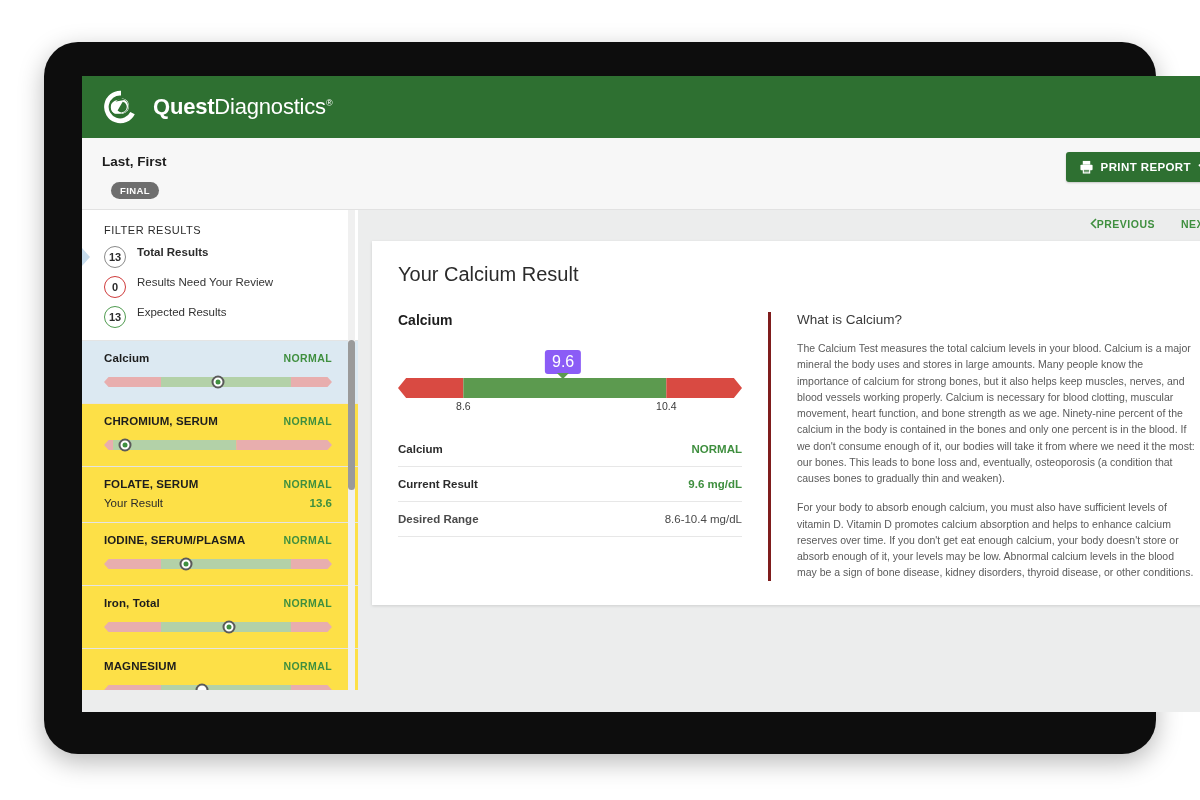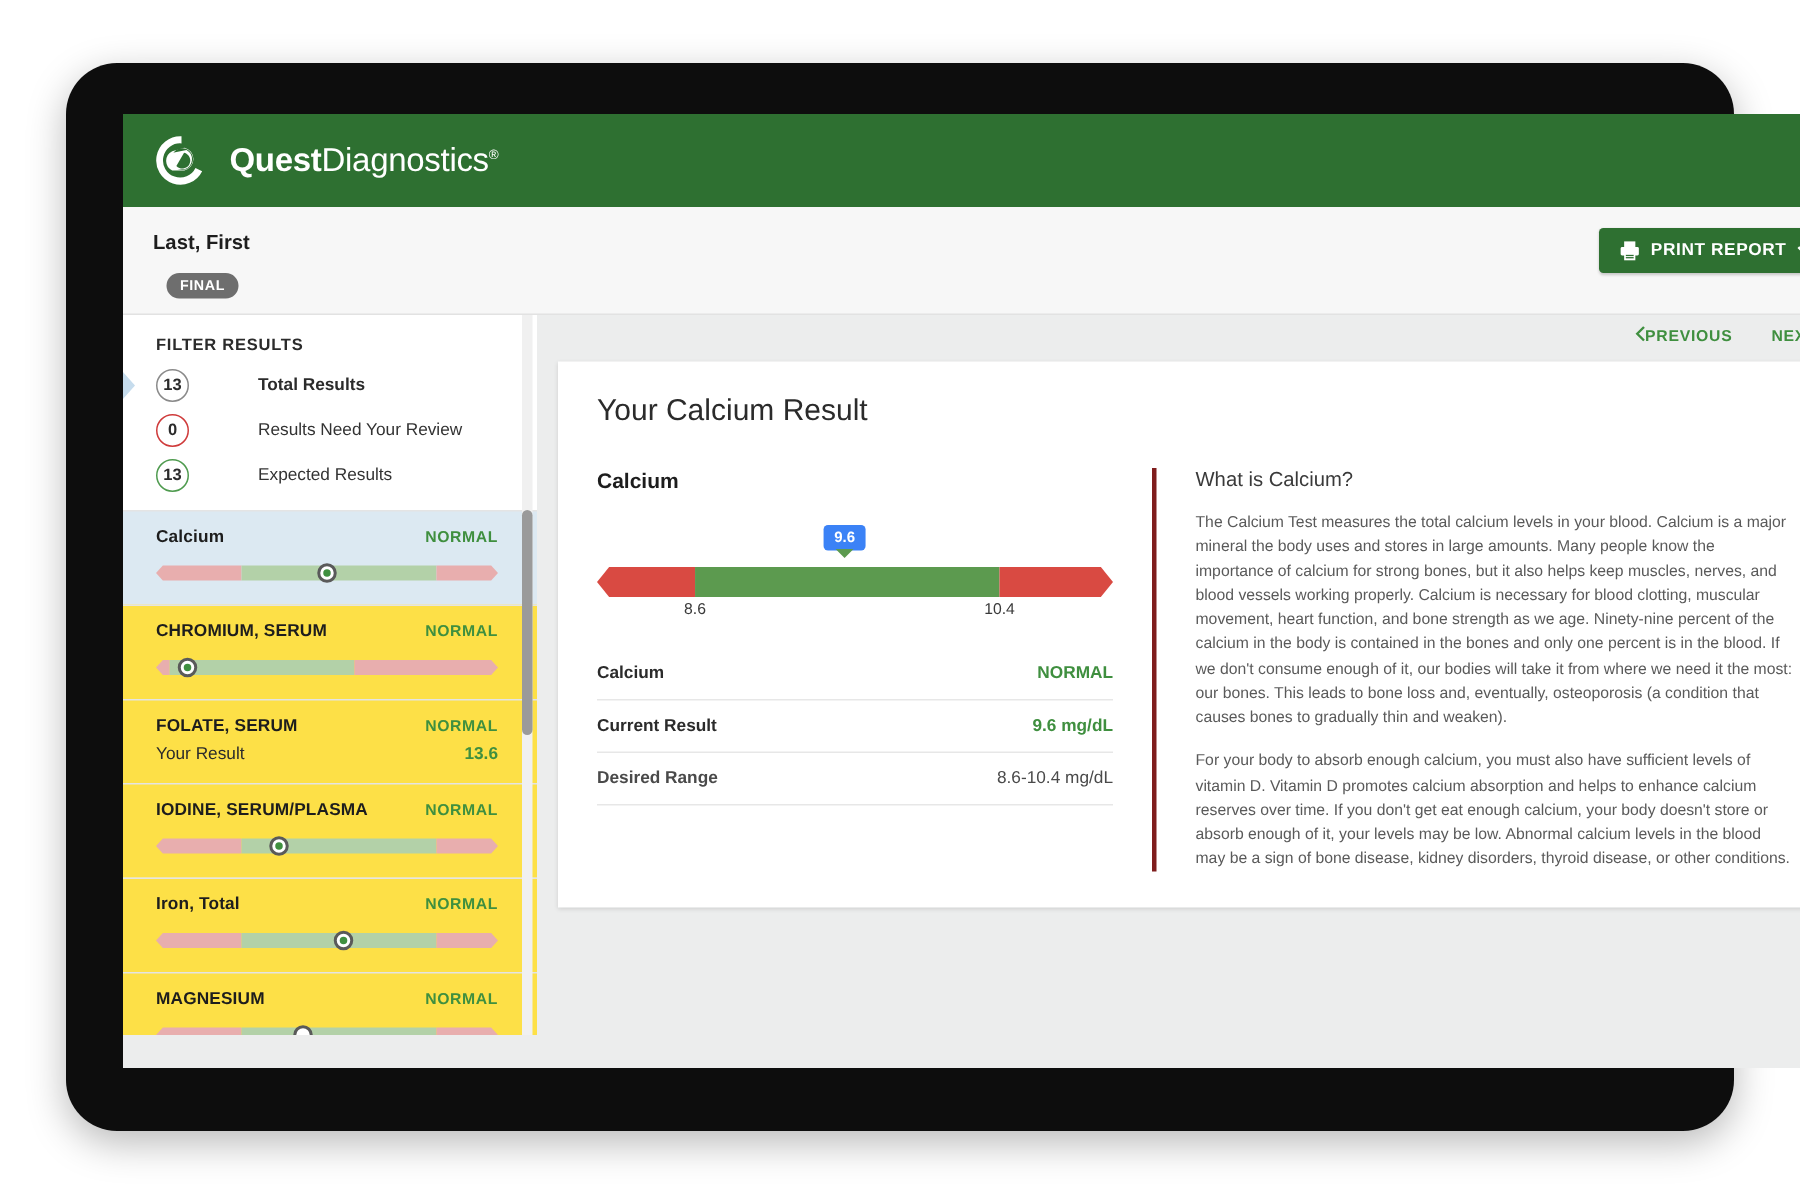--- a/index.html
+++ b/index.html
@@ -72,24 +72,24 @@
 
   
   .body-wrap { display: flex; height: 480px; background: #eceded; }
 
   
   .sidebar {
     width: 276px; flex: 0 0 276px; background: #ffffff;
     position: relative; overflow: hidden;
   }
   .filter-head {
-    padding: 14px 0 6px 22px; font-size: 11px; font-weight: bold;
+    padding: 14px 0 6px 22px; font-size: 11px; font-weight: normal;
     letter-spacing: .5px; color: #2b2b2b;
   }
-  .fitem { display: flex; align-items: center; padding: 4px 0 4px 22px; position: relative; gap: 35px; }
+  .fitem { display: flex; align-items: flex-start; padding: 4px 0 4px 22px; position: relative; }
   .fitem .ring {
     width: 22px; height: 22px; border-radius: 50%;
     border: 1.5px solid #8a8a8a; display: flex;
     align-items: center; justify-content: center;
     font-size: 11px; font-weight: bold; color: #2b2b2b;
     flex: 0 0 22px;
   }
   .fitem.red .ring { border-color: #cf3b3b; color: #2b2b2b; }
   .fitem.green .ring { border-color: #4f9b4f; color: #2b2b2b; }
   .fitem .flabel { margin-left: 11px; font-size: 11.5px; color: #2b2b2b; font-weight: bold; }
@@ -151,21 +151,21 @@
   .card-split { display: flex; margin-top: 26px; }
   .left-col { width: 370px; flex: 0 0 370px; padding-right: 26px; }
   .right-col { flex: 1; padding-left: 26px; border-left: 3px solid #7f1d1d; }
 
   .an-name { font-size: 14px; font-weight: bold; color: #1d1d1d; }
 
   
   .big-gauge { margin-top: 26px; position: relative; height: 44px; }
   .tip {
     position: absolute; top: -4px; transform: translateX(-50%);
-    background: #3b82f6; color: #fff; font-size: 10px; font-weight: bold;
+    background: #8b5cf6; color: #fff; font-size: 16px; font-weight: normal;
     border-radius: 3px; padding: 3px 7px; white-space: nowrap;
   }
   .tip:after {
     content: ""; position: absolute; left: 50%; bottom: -5px;
     transform: translateX(-50%);
     border-left: 6px solid transparent; border-right: 6px solid transparent;
     border-top: 6px solid #5c9a4f;
   }
   .big-gauge svg { position: absolute; left: 0; top: 24px; width: 100%; height: 20px; display: block; }
   .gl {

